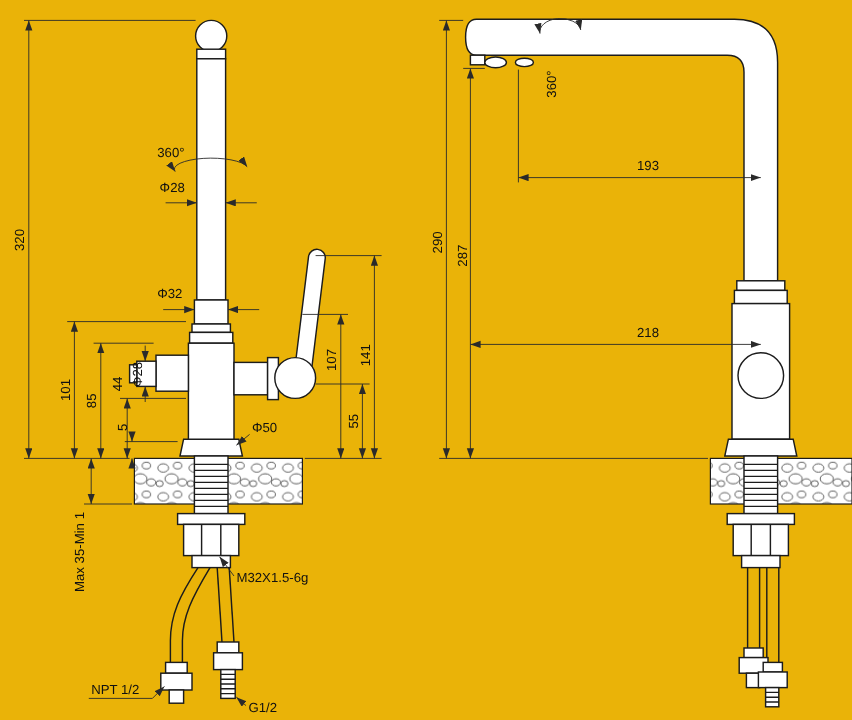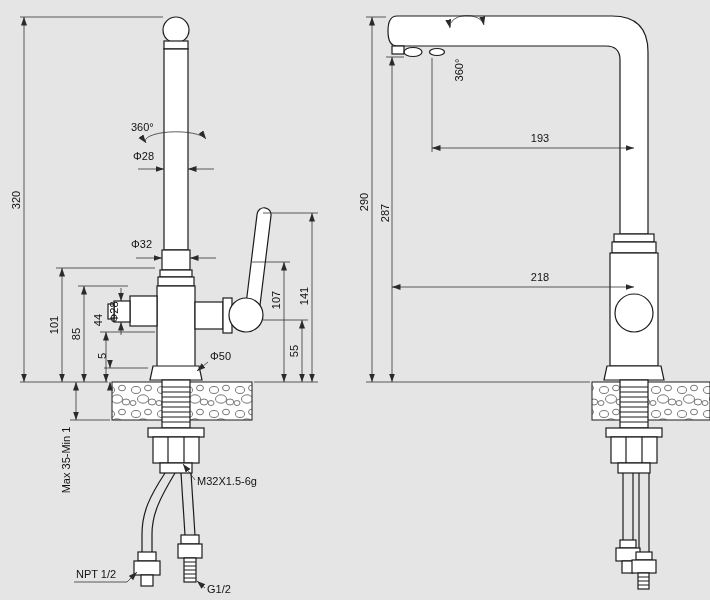--- a/index.html
+++ b/index.html
@@ -1,16 +1,16 @@
 <!DOCTYPE html>
 <html><head>
 <meta charset="utf-8">
 <style>
   html,body{margin:0;padding:0;background:#fff;}
-  .canvas{width:710px;height:600px;background:#e5e5e5;position:relative;overflow:hidden;
+  .canvas{width:710px;height:600px;background:#eab308;position:relative;overflow:hidden;
           font-family:"Liberation Sans",sans-serif;}
   svg{display:block;}
   svg text{font-family:"Liberation Sans",sans-serif;font-size:11px;fill:#111;}
   .obj rect,.obj path,.obj circle,.obj ellipse{stroke:#1c1c1c;stroke-width:1.2;fill:#fff;}
   .obj line{stroke:#1c1c1c;stroke-width:1.2;}
   .nf{fill:none !important;}
   .thin{stroke:#1c1c1c;stroke-width:.7;fill:none;}
   .dims line,.dims path{stroke:#2a2a2a;stroke-width:.75;fill:none;}
   .counter{stroke:#1c1c1c;stroke-width:1;}
 </style>

